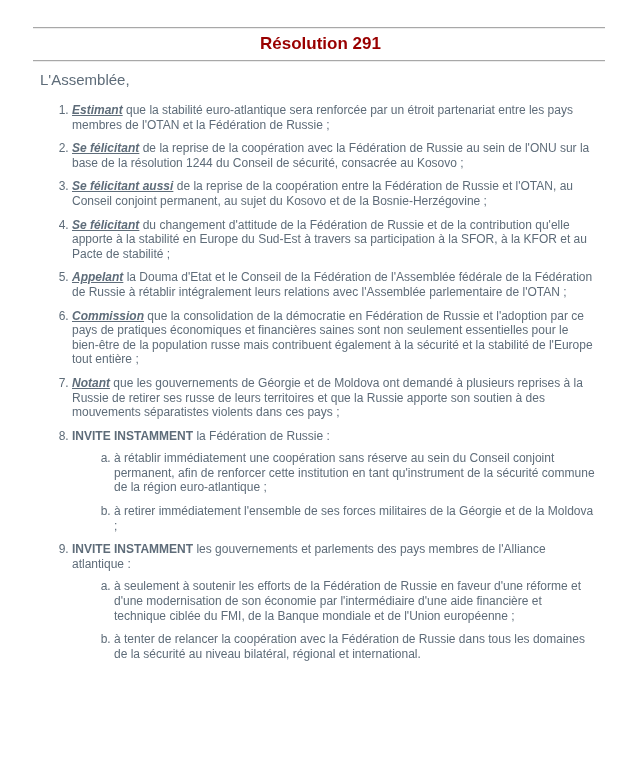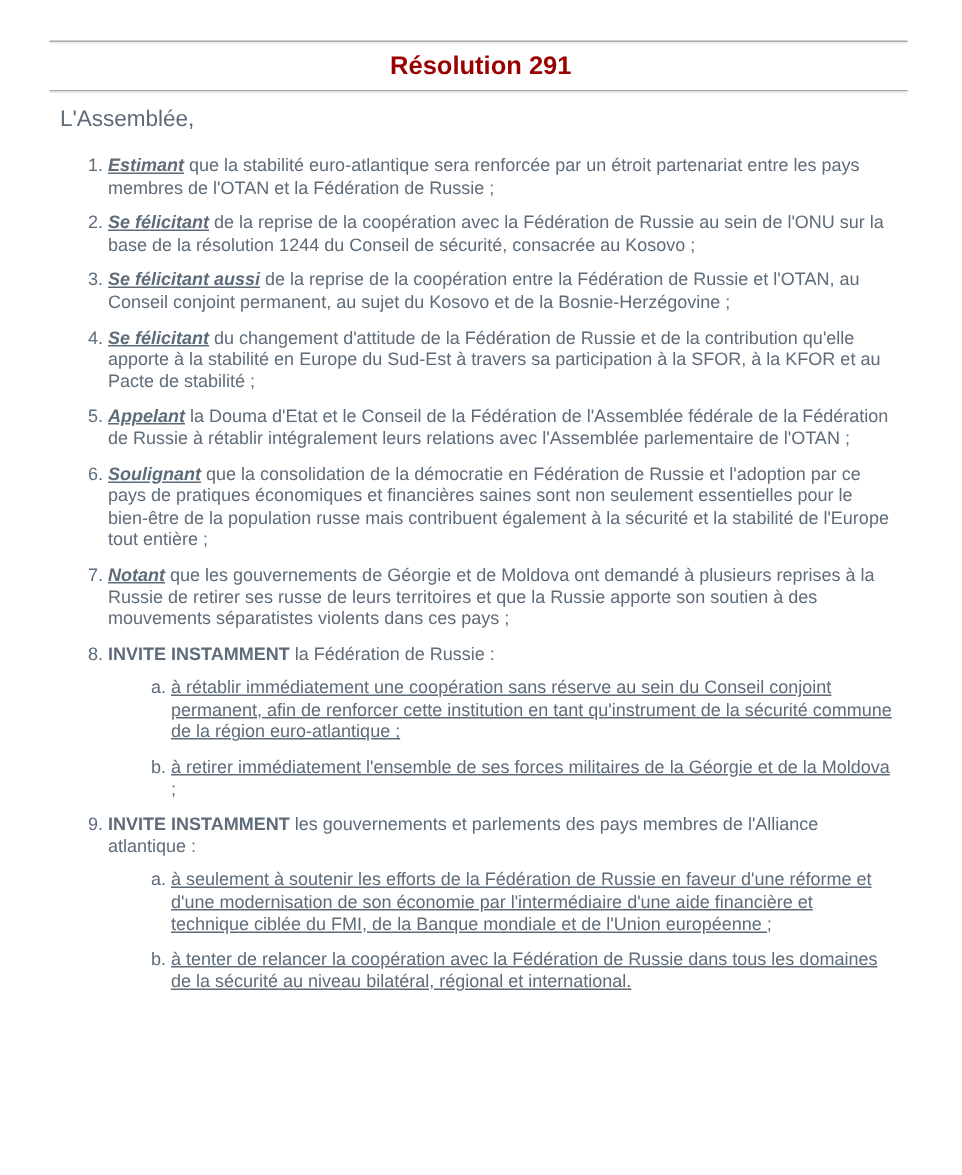--- a/index.html
+++ b/index.html
@@ -42,21 +42,21 @@
     color:var(--c-body);font-size:15px;line-height:15px;margin:10px 45px 0 40px;
   }
   ol.main-list{
     color:var(--c-body);font-size:12px;line-height:14.6px;
     margin:16px 46px 0 40px;padding-left:32px;
   }
   ol.main-list > li{margin-bottom:9px;}
   .lead-bi{font-weight:bold;font-style:italic;text-decoration:underline;}
   .lead-b{font-weight:bold;}
   ol.sub-list{
-    list-style-type:lower-alpha;margin:8px 0 0 0;padding-left:42px;text-decoration:underline;
+    list-style-type:lower-alpha;margin:8px 0 0 0;padding-left:42px;
   }
   ol.sub-list > li{margin-bottom:9px;}
   ol.sub-list > li:last-child{margin-bottom:0;}
 </style>
 </head>
 <body>
 
 <div class="page">
 
   <hr class="rule rule-top">
@@ -65,21 +65,21 @@
 
 
   <div class="intro">L'Assemblée,</div>
 
   <ol class="main-list" id="resolution-list">
       <li><span class="lead-bi">Estimant</span><span> que la stabilité euro-atlantique sera renforcée par un étroit partenariat entre les pays membres de l'OTAN et la Fédération de Russie ;</span></li>
       <li><span class="lead-bi">Se félicitant</span><span> de la reprise de la coopération avec la Fédération de Russie au sein de l'ONU sur la base de la résolution 1244 du Conseil de sécurité, consacrée au Kosovo ;</span></li>
       <li><span class="lead-bi">Se félicitant aussi</span><span> de la reprise de la coopération entre la Fédération de Russie et l'OTAN, au Conseil conjoint permanent, au sujet du Kosovo et de la Bosnie-Herzégovine ;</span></li>
       <li><span class="lead-bi">Se félicitant</span><span> du changement d'attitude de la Fédération de Russie et de la contribution qu'elle apporte à la stabilité en Europe du Sud-Est à travers sa participation à la SFOR, à la KFOR et au Pacte de stabilité ;</span></li>
       <li><span class="lead-bi">Appelant</span><span> la Douma d'Etat et le Conseil de la Fédération de l'Assemblée fédérale de la Fédération de Russie à rétablir intégralement leurs relations avec l'Assemblée parlementaire de l'OTAN ;</span></li>
-      <li><span class="lead-bi">Soulignant</span><span> que la consolidation de la démocratie en Fédération de Russie et l'adoption par ce pays de pratiques économiques et financières saines sont non seulement essentielles pour le bien-être de la population russe mais contribuent également à la sécurité et la stabilité de l'Europe tout entière ;</span></li>
+      <li><span class="lead-bi">Commission</span><span> que la consolidation de la démocratie en Fédération de Russie et l'adoption par ce pays de pratiques économiques et financières saines sont non seulement essentielles pour le bien-être de la population russe mais contribuent également à la sécurité et la stabilité de l'Europe tout entière ;</span></li>
       <li><span class="lead-bi">Notant</span><span> que les gouvernements de Géorgie et de Moldova ont demandé à plusieurs reprises à la Russie de retirer ses russe de leurs territoires et que la Russie apporte son soutien à des mouvements séparatistes violents dans ces pays ;</span></li>
       <li><span class="lead-b">INVITE INSTAMMENT</span><span> la Fédération de Russie :</span><ol class="sub-list">
           <li>à rétablir immédiatement une coopération sans réserve au sein du Conseil conjoint permanent, afin de renforcer cette institution en tant qu'instrument de la sécurité commune de la région euro-atlantique ;</li>
           <li>à retirer immédiatement l'ensemble de ses forces militaires de la Géorgie et de la Moldova ;</li>
         </ol></li>
       <li><span class="lead-b">INVITE INSTAMMENT</span><span> les gouvernements et parlements des pays membres de l'Alliance atlantique :</span><ol class="sub-list">
           <li>à seulement à soutenir les efforts de la Fédération de Russie en faveur d'une réforme et d'une modernisation de son économie par l'intermédiaire d'une aide financière et technique ciblée du FMI, de la Banque mondiale et de l'Union européenne ;</li>
           <li>à tenter de relancer la coopération avec la Fédération de Russie dans tous les domaines de la sécurité au niveau bilatéral, régional et international.</li>
         </ol></li>
     </ol>

